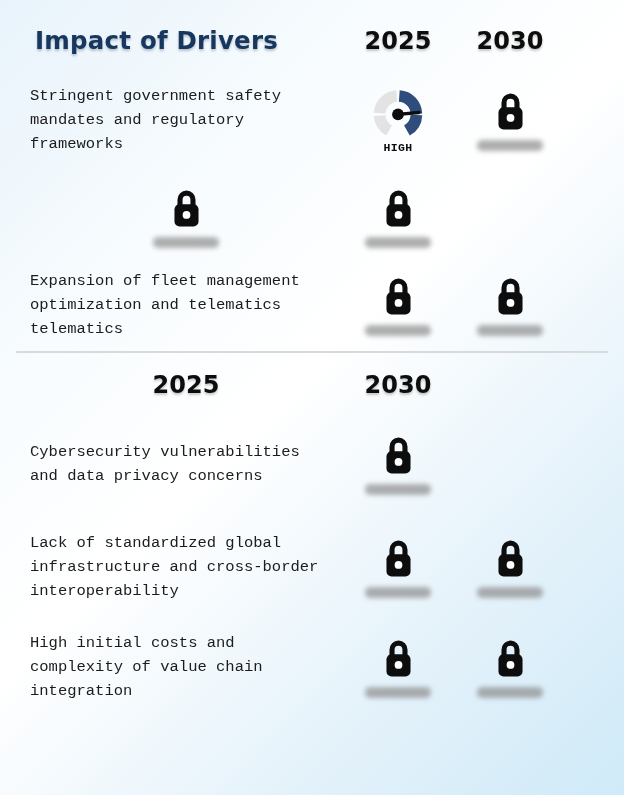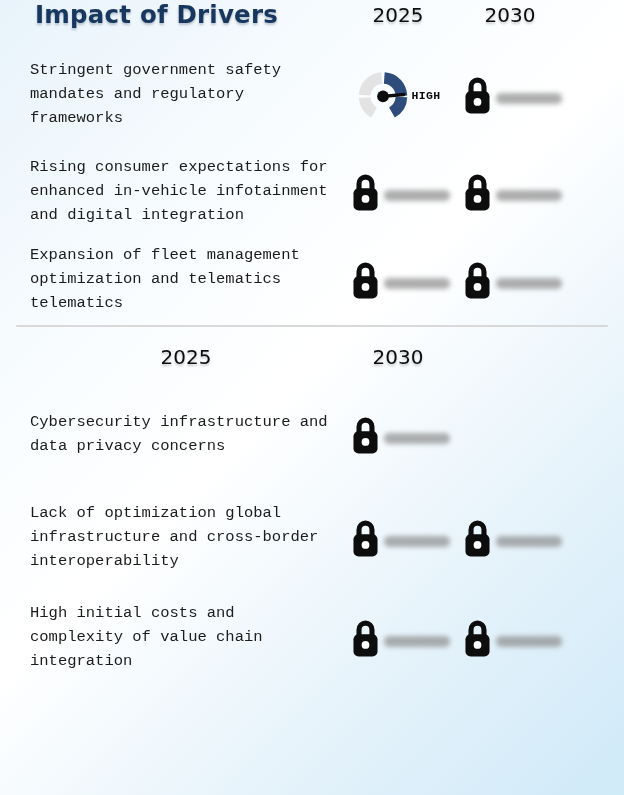--- a/index.html
+++ b/index.html
@@ -16,42 +16,42 @@
   }
   *{box-sizing:border-box;margin:0;padding:0;}
   html,body{width:624px;height:795px;overflow:hidden;}
   body{
     font-family:"DejaVu Sans","Liberation Sans",sans-serif;
     background:linear-gradient(135deg,var(--bg-1) 0%,#f8fcfe 28%,var(--bg-2) 48%,#e2f1fa 78%,var(--bg-3) 100%);
     color:var(--body-text-color);
   }
   .page{width:624px;height:795px;position:relative;}
   .grid{display:grid;grid-template-columns:312px 112px 112px;padding-left:30px;padding-right:58px;align-items:center;}
-  .hdr{}
+  .hdr{margin-top:26px;}
   .hdr .title{
     font-size:24.5px;font-weight:bold;color:var(--heading-color);
     letter-spacing:.2px;padding-left:5px;
     text-shadow:0 1.5px 2.5px rgba(30,50,80,.28);
   }
   .hdr .year{
-    font-size:20px;font-weight:normal;color:var(--year-color);text-align:center;
+    font-size:24px;font-weight:bold;color:var(--year-color);text-align:center;
     text-shadow:0 1.5px 2.5px rgba(0,0,0,.22);
   }
   .rows{margin-top:18px;}
   .sec2 .hdr{margin-top:18px;}
   .sec2 .rows{margin-top:16px;}
   .row{align-items:center;font-family:Liberation Mono, monospace;}
   .row.r1{min-height:94px;}
   .row.r2{min-height:100px;}
   .row.r3{min-height:76px;}
   .row.r4{min-height:98px;}
   .row.r5{min-height:108px;}
   .row.r6{min-height:92px;}
   .desc{font-size:15.5px;line-height:1.55;color:var(--body-text-color);padding-right:6px;}
-  .cell{display:flex;flex-direction:row;align-items:center;justify-content:center;}
+  .cell{display:flex;flex-direction:column;align-items:center;justify-content:center;}
   .gauge{width:56px;height:53px;display:block;}
   .gauge-label{font-size:11.5px;font-weight:bold;color:var(--icon-color);letter-spacing:.4px;margin-top:2px;}
   .lock{width:37px;height:43px;display:block;}
   .redacted{
     width:66px;height:11px;border-radius:5px;margin-top:8px;
     background:var(--redacted-bar-color);filter:blur(2.6px);opacity:.72;
   }
   .divider{height:2px;background:var(--divider-color);border-radius:1px;margin:8px 16px 0 16px;}
   .seg-track{fill:var(--gauge-track-color);}
   .seg-high{fill:var(--gauge-high-color);}
@@ -93,21 +93,20 @@
           <svg class="lock" viewBox="0 0 40 46" aria-hidden="true">
             <path class="lock-shackle" d="M13 22 V14.5 a7 7 0 0 1 14 0 V22"></path>
             <rect class="lock-body" x="7" y="19.5" width="26" height="24" rx="5.5"></rect>
             <circle class="lock-hole" cx="20" cy="31" r="4.2"></circle>
           </svg>
           <div class="redacted"></div>
         </div>
       </div>
 
       <div class="grid row r2">
-        <div class="desc">Rising consumer expectations for enhanced in-vehicle infotainment and digital integration</div>
         <div class="cell">
           <svg class="lock" viewBox="0 0 40 46" aria-hidden="true">
             <path class="lock-shackle" d="M13 22 V14.5 a7 7 0 0 1 14 0 V22"></path>
             <rect class="lock-body" x="7" y="19.5" width="26" height="24" rx="5.5"></rect>
             <circle class="lock-hole" cx="20" cy="31" r="4.2"></circle>
           </svg>
           <div class="redacted"></div>
         </div>
         <div class="cell">
           <svg class="lock" viewBox="0 0 40 46" aria-hidden="true">
@@ -146,33 +145,33 @@
 
   <section class="sec2">
     <div class="grid hdr">
       <div class="year">2025</div>
       <div class="year">2030</div>
     </div>
 
     <div class="rows">
 
       <div class="grid row r4">
-        <div class="desc">Cybersecurity infrastructure and data privacy concerns</div>
+        <div class="desc">Cybersecurity vulnerabilities and data privacy concerns</div>
         <div class="cell">
           <svg class="lock" viewBox="0 0 40 46" aria-hidden="true">
             <path class="lock-shackle" d="M13 22 V14.5 a7 7 0 0 1 14 0 V22"></path>
             <rect class="lock-body" x="7" y="19.5" width="26" height="24" rx="5.5"></rect>
             <circle class="lock-hole" cx="20" cy="31" r="4.2"></circle>
           </svg>
           <div class="redacted"></div>
         </div>
       </div>
 
       <div class="grid row r5">
-        <div class="desc">Lack of optimization global infrastructure and cross-border interoperability</div>
+        <div class="desc">Lack of standardized global infrastructure and cross-border interoperability</div>
         <div class="cell">
           <svg class="lock" viewBox="0 0 40 46" aria-hidden="true">
             <path class="lock-shackle" d="M13 22 V14.5 a7 7 0 0 1 14 0 V22"></path>
             <rect class="lock-body" x="7" y="19.5" width="26" height="24" rx="5.5"></rect>
             <circle class="lock-hole" cx="20" cy="31" r="4.2"></circle>
           </svg>
           <div class="redacted"></div>
         </div>
         <div class="cell">
           <svg class="lock" viewBox="0 0 40 46" aria-hidden="true">

